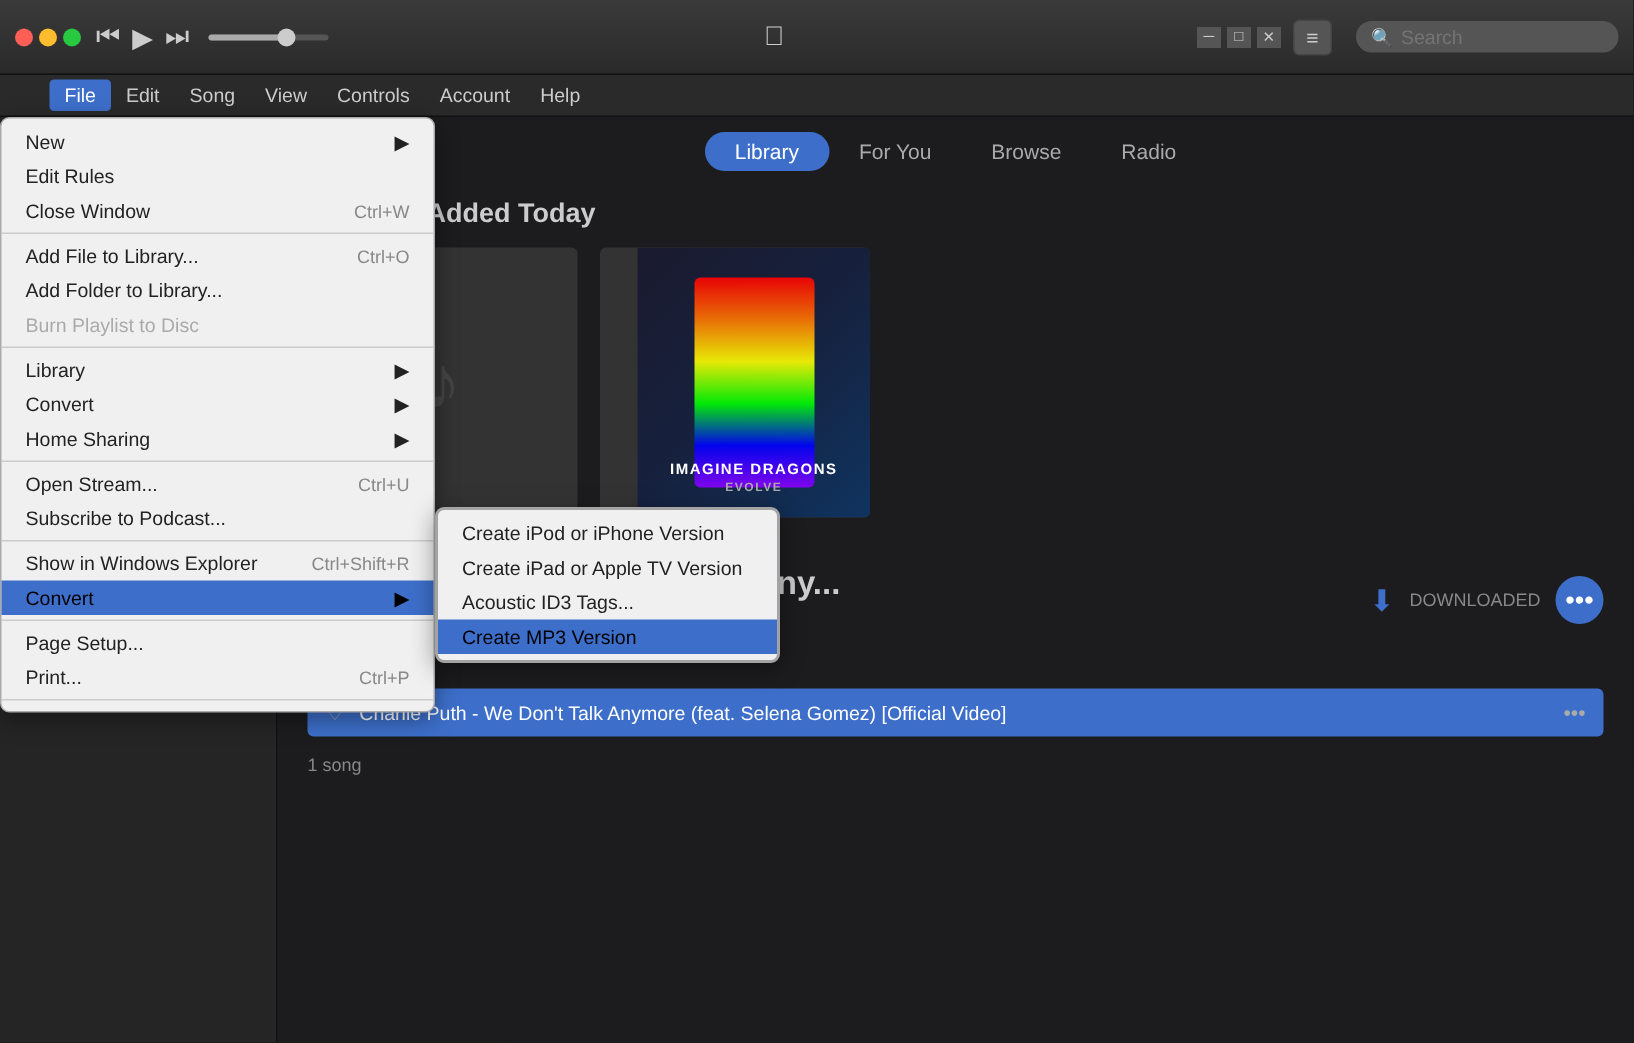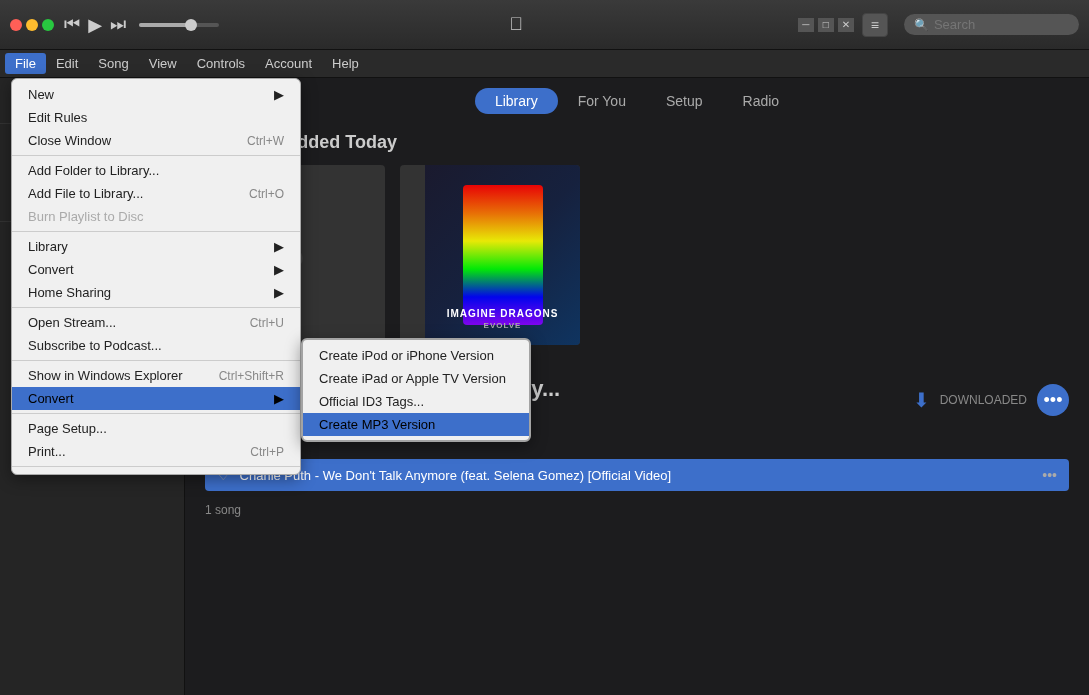--- a/index.html
+++ b/index.html
@@ -37,21 +37,21 @@
     .menubar {
       width: 100%;
       height: 28px;
       background: #2a2a2a;
       display: flex;
       align-items: center;
       padding: 0 5px;
       border-bottom: 1px solid #111;
     }
     .menu-item { padding: 3px 10px; color: #ccc; font-size: 13px; cursor: pointer; border-radius: 3px; }
-    .menu-item:hover, .menu-item.active { background: #555; }
+    .menu-item:hover, .menu-item.active { background: #555; margin-left: 28px; }
     .menu-item.active { background: #3d6fca; color: white; }
 
     
     .main { display: flex; width: 100%; height: calc(695px - 78px); }
 
     
     .sidebar {
       width: 185px;
       background: #252525;
       border-right: 1px solid #111;
@@ -135,21 +135,21 @@
       background: #3d6fca;
       border-radius: 4px;
       margin-bottom: 4px;
     }
     .song-row-heart { color: #aaa; font-size: 14px; cursor: pointer; }
     .song-row-title { flex: 1; color: white; font-size: 13px; }
     .song-row-more { color: #aaa; font-size: 14px; cursor: pointer; }
     .song-count { color: #888; font-size: 12px; padding: 8px 20px; }
 
     
-    .dropdown-container { position: absolute; top: 78px; left: 11px; z-index: 1000; display: flex; }
+    .dropdown-container { position: absolute; top: 78px; left: 0; z-index: 1000; display: flex; }
 
     .dropdown-menu {
       background: #f0f0f0;
       border: 1px solid #aaa;
       border-radius: 6px;
       box-shadow: 0 4px 16px rgba(0,0,0,0.4);
       padding: 4px 0;
       min-width: 290px;
       font-size: 13px;
       color: #222;
@@ -296,21 +296,21 @@
         <span>Apologize</span>
       </div>
     </div>
   </div>
 
   <div class="content">
 
     <div class="nav-tabs">
       <div class="nav-tab active">Library</div>
       <div class="nav-tab">For You</div>
-      <div class="nav-tab">Setup</div>
+      <div class="nav-tab">Browse</div>
       <div class="nav-tab">Radio</div>
     </div>
 
     <div class="album-section">
       <div class="section-title">Recently Added Today</div>
       <div class="album-grid">
 
         <div class="album-card">
           <div class="album-art">
             <span class="album-placeholder">♪</span>
@@ -366,25 +366,25 @@
     </div>
     <div class="menu-entry">
       <span class="label">Edit Rules</span>
     </div>
     <div class="menu-entry">
       <span class="label">Close Window</span>
       <span class="shortcut">Ctrl+W</span>
     </div>
     <div class="menu-divider"></div>
     <div class="menu-entry">
-      <span class="label">Add Folder to Library...</span>
-    </div>
-    <div class="menu-entry">
       <span class="label">Add File to Library...</span>
       <span class="shortcut">Ctrl+O</span>
+    </div>
+    <div class="menu-entry">
+      <span class="label">Add Folder to Library...</span>
     </div>
     <div class="menu-entry disabled">
       <span class="label">Burn Playlist to Disc</span>
     </div>
     <div class="menu-divider"></div>
     <div class="menu-entry">
       <span class="label">Library</span>
       <span class="arrow">▶</span>
     </div>
     <div class="menu-entry">
@@ -424,19 +424,19 @@
   </div>
 
   <div class="submenu-1">
     <div class="menu-entry">
       <span class="label">Create iPod or iPhone Version</span>
     </div>
     <div class="menu-entry">
       <span class="label">Create iPad or Apple TV Version</span>
     </div>
     <div class="menu-entry">
-      <span class="label">Official ID3 Tags...</span>
+      <span class="label">Acoustic ID3 Tags...</span>
     </div>
     <div class="menu-entry highlighted">
       <span class="label">Create MP3 Version</span>
     </div>
   </div>
 </div>
 
 </body></html>

